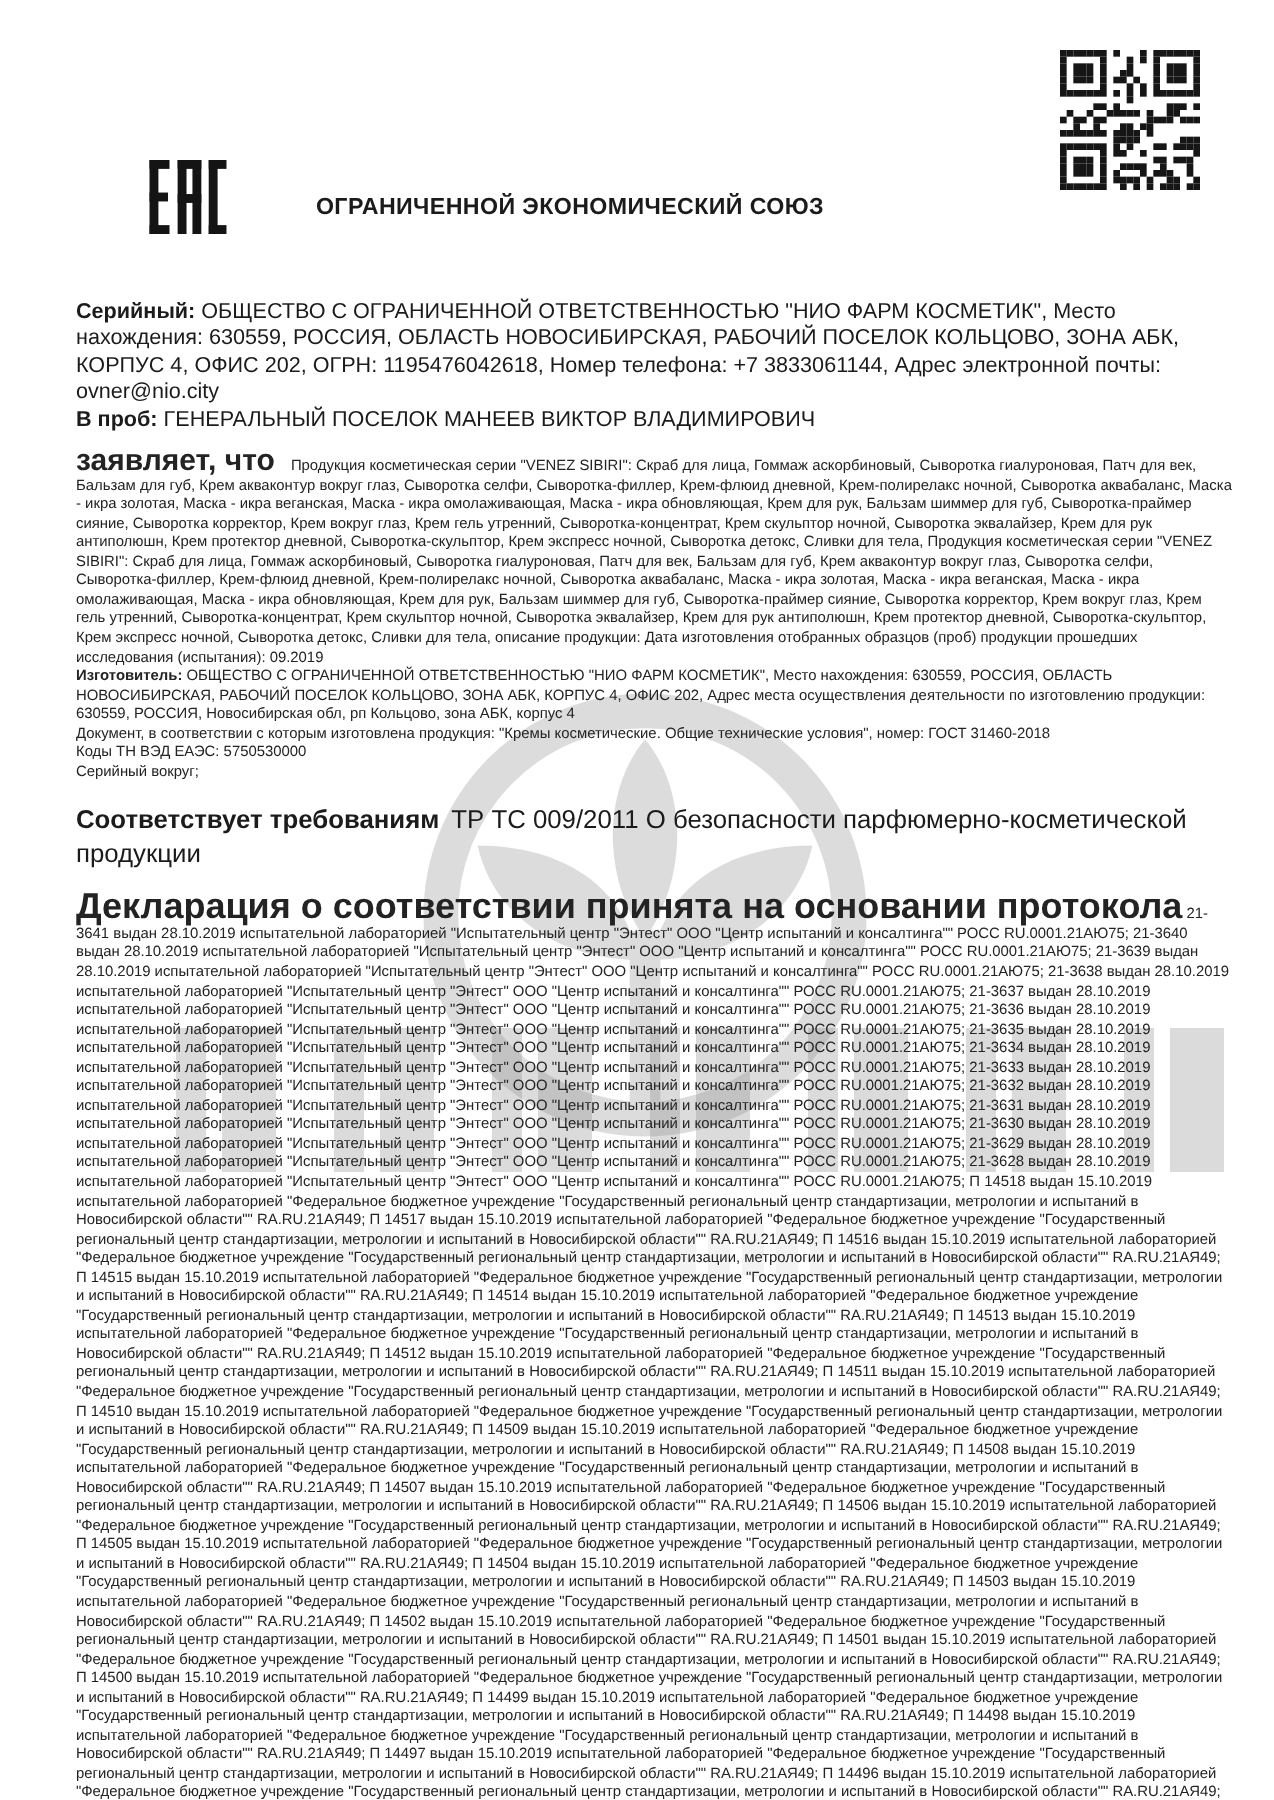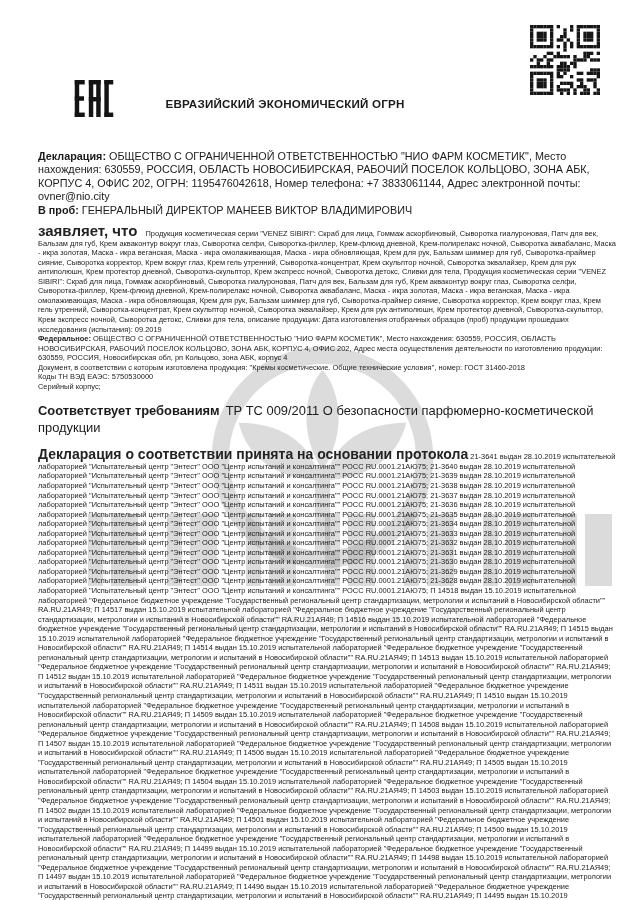--- a/index.html
+++ b/index.html
@@ -17,21 +17,21 @@
   p{margin:0;}
   .reg{font-size:10.8px;line-height:13.4px;}
   .reg b{font-weight:bold;}
   .small{font-size:7.45px;line-height:9.55px;color:#232323;}
   .small b{font-weight:bold;}
   .declares{margin-top:9px;}
   .biglabel{font-size:15px;font-weight:bold;margin-right:6px;}
   .comp{font-size:12.9px;line-height:16.5px;margin-top:12px;}
   .comp b{margin-right:6px;text-align:right;}
   .proto{margin-top:14px;}
-  .protohead{font-size:14px;font-weight:bold;margin-top:36px;}
+  .protohead{font-size:18px;font-weight:bold;margin-top:36px;}
 
   
   .wm-emblem{left:200px;top:335px;width:245px;height:245px;opacity:.30;}
   
   .wm-band{left:88px;top:514px;width:540px;height:72px;opacity:.30;
     background:repeating-linear-gradient(90deg,#878787 0 15px,transparent 15px 23px,
                #878787 23px 50px,transparent 50px 79px);}
   .wm-band2{left:150px;top:612px;width:360px;height:26px;opacity:.12;
     background:repeating-linear-gradient(90deg,#9a9a9a 0 11px,transparent 11px 17px);}
 </style>
@@ -279,37 +279,37 @@
           <rect x="42.9" y="66.0" width="3.3" height="3.3"></rect>
           <rect x="49.5" y="66.0" width="3.3" height="3.3"></rect>
           <rect x="52.8" y="66.0" width="3.3" height="3.3"></rect>
           <rect x="56.1" y="66.0" width="3.3" height="3.3"></rect>
           <rect x="62.7" y="66.0" width="3.3" height="3.3"></rect>
           <rect x="66.0" y="66.0" width="3.3" height="3.3"></rect>
         </g>
       </svg></div>
 
   <div class="titles">
-    <div class="t">ЕВРАЗИЙСКИЙ ЭКОНОМИЧЕСКИЙ ОГРН</div>
+    <div class="t">ОГРАНИЧЕННОЙ ЭКОНОМИЧЕСКИЙ СОЮЗ</div>
   </div>
 
   <div class="content layer-text">
 
-    <p class="reg"><b>Декларация:</b>
+    <p class="reg"><b>Серийный:</b>
        <span>ОБЩЕСТВО С ОГРАНИЧЕННОЙ ОТВЕТСТВЕННОСТЬЮ "НИО ФАРМ КОСМЕТИК", Место нахождения: 630559, РОССИЯ, ОБЛАСТЬ НОВОСИБИРСКАЯ, РАБОЧИЙ ПОСЕЛОК КОЛЬЦОВО, ЗОНА АБК, КОРПУС 4, ОФИС 202, ОГРН: 1195476042618, Номер телефона: +7 3833061144, Адрес электронной почты: ovner@nio.city</span></p>
 
     <p class="reg"><b>В проб:</b>
-       <span>ГЕНЕРАЛЬНЫЙ ДИРЕКТОР МАНЕЕВ ВИКТОР ВЛАДИМИРОВИЧ</span></p>
+       <span>ГЕНЕРАЛЬНЫЙ ПОСЕЛОК МАНЕЕВ ВИКТОР ВЛАДИМИРОВИЧ</span></p>
 
     <p class="small declares"><b class="biglabel">заявляет, что</b><span> Продукция косметическая серии "VENEZ SIBIRI": Скраб для лица, Гоммаж аскорбиновый, Сыворотка гиалуроновая, Патч для век, Бальзам для губ, Крем акваконтур вокруг глаз, Сыворотка селфи, Сыворотка-филлер, Крем-флюид дневной, Крем-полирелакс ночной, Сыворотка аквабаланс, Маска - икра золотая, Маска - икра веганская, Маска - икра омолаживающая, Маска - икра обновляющая, Крем для рук, Бальзам шиммер для губ, Сыворотка-праймер сияние, Сыворотка корректор, Крем вокруг глаз, Крем гель утренний, Сыворотка-концентрат, Крем скульптор ночной, Сыворотка эквалайзер, Крем для рук антиполюшн, Крем протектор дневной, Сыворотка-скульптор, Крем экспресс ночной, Сыворотка детокс, Сливки для тела, Продукция косметическая серии "VENEZ SIBIRI": Скраб для лица, Гоммаж аскорбиновый, Сыворотка гиалуроновая, Патч для век, Бальзам для губ, Крем акваконтур вокруг глаз, Сыворотка селфи, Сыворотка-филлер, Крем-флюид дневной, Крем-полирелакс ночной, Сыворотка аквабаланс, Маска - икра золотая, Маска - икра веганская, Маска - икра омолаживающая, Маска - икра обновляющая, Крем для рук, Бальзам шиммер для губ, Сыворотка-праймер сияние, Сыворотка корректор, Крем вокруг глаз, Крем гель утренний, Сыворотка-концентрат, Крем скульптор ночной, Сыворотка эквалайзер, Крем для рук антиполюшн, Крем протектор дневной, Сыворотка-скульптор, Крем экспресс ночной, Сыворотка детокс, Сливки для тела, описание продукции: Дата изготовления отобранных образцов (проб) продукции прошедших исследования (испытания): 09.2019</span></p>
 
-    <p class="small"><b>Федеральное:</b>
+    <p class="small"><b>Изготовитель:</b>
        <span>ОБЩЕСТВО С ОГРАНИЧЕННОЙ ОТВЕТСТВЕННОСТЬЮ "НИО ФАРМ КОСМЕТИК", Место нахождения: 630559, РОССИЯ, ОБЛАСТЬ НОВОСИБИРСКАЯ, РАБОЧИЙ ПОСЕЛОК КОЛЬЦОВО, ЗОНА АБК, КОРПУС 4, ОФИС 202, Адрес места осуществления деятельности по изготовлению продукции: 630559, РОССИЯ, Новосибирская обл, рп Кольцово, зона АБК, корпус 4</span></p>
 
     <p class="small">Документ, в соответствии с которым изготовлена продукция: "Кремы косметические. Общие технические условия", номер: ГОСТ 31460-2018</p>
     <p class="small">Коды ТН ВЭД ЕАЭС: 5750530000</p>
-    <p class="small">Серийный корпус;</p>
+    <p class="small">Серийный вокруг;</p>
 
     <p class="comp"><b>Соответствует требованиям</b><span>ТР ТС 009/2011 О безопасности парфюмерно-косметической продукции</span></p>
 
     <p class="small proto"><b class="protohead">Декларация о соответствии принята на основании протокола</b><span> 21-3641 выдан 28.10.2019  испытательной лабораторией "Испытательный центр "Энтест" ООО "Центр испытаний и консалтинга"" РОСС RU.0001.21АЮ75; 21-3640 выдан 28.10.2019  испытательной лабораторией "Испытательный центр "Энтест" ООО "Центр испытаний и консалтинга"" РОСС RU.0001.21АЮ75; 21-3639 выдан 28.10.2019  испытательной лабораторией "Испытательный центр "Энтест" ООО "Центр испытаний и консалтинга"" РОСС RU.0001.21АЮ75; 21-3638 выдан 28.10.2019  испытательной лабораторией "Испытательный центр "Энтест" ООО "Центр испытаний и консалтинга"" РОСС RU.0001.21АЮ75; 21-3637 выдан 28.10.2019  испытательной лабораторией "Испытательный центр "Энтест" ООО "Центр испытаний и консалтинга"" РОСС RU.0001.21АЮ75; 21-3636 выдан 28.10.2019  испытательной лабораторией "Испытательный центр "Энтест" ООО "Центр испытаний и консалтинга"" РОСС RU.0001.21АЮ75; 21-3635 выдан 28.10.2019  испытательной лабораторией "Испытательный центр "Энтест" ООО "Центр испытаний и консалтинга"" РОСС RU.0001.21АЮ75; 21-3634 выдан 28.10.2019  испытательной лабораторией "Испытательный центр "Энтест" ООО "Центр испытаний и консалтинга"" РОСС RU.0001.21АЮ75; 21-3633 выдан 28.10.2019  испытательной лабораторией "Испытательный центр "Энтест" ООО "Центр испытаний и консалтинга"" РОСС RU.0001.21АЮ75; 21-3632 выдан 28.10.2019  испытательной лабораторией "Испытательный центр "Энтест" ООО "Центр испытаний и консалтинга"" РОСС RU.0001.21АЮ75; 21-3631 выдан 28.10.2019  испытательной лабораторией "Испытательный центр "Энтест" ООО "Центр испытаний и консалтинга"" РОСС RU.0001.21АЮ75; 21-3630 выдан 28.10.2019  испытательной лабораторией "Испытательный центр "Энтест" ООО "Центр испытаний и консалтинга"" РОСС RU.0001.21АЮ75; 21-3629 выдан 28.10.2019  испытательной лабораторией "Испытательный центр "Энтест" ООО "Центр испытаний и консалтинга"" РОСС RU.0001.21АЮ75; 21-3628 выдан 28.10.2019  испытательной лабораторией "Испытательный центр "Энтест" ООО "Центр испытаний и консалтинга"" РОСС RU.0001.21АЮ75; П 14518 выдан 15.10.2019  испытательной лабораторией "Федеральное бюджетное учреждение "Государственный региональный центр стандартизации, метрологии и испытаний в Новосибирской области"" RA.RU.21АЯ49; П 14517 выдан 15.10.2019  испытательной лабораторией "Федеральное бюджетное учреждение "Государственный региональный центр стандартизации, метрологии и испытаний в Новосибирской области"" RA.RU.21АЯ49; П 14516 выдан 15.10.2019  испытательной лабораторией "Федеральное бюджетное учреждение "Государственный региональный центр стандартизации, метрологии и испытаний в Новосибирской области"" RA.RU.21АЯ49; П 14515 выдан 15.10.2019  испытательной лабораторией "Федеральное бюджетное учреждение "Государственный региональный центр стандартизации, метрологии и испытаний в Новосибирской области"" RA.RU.21АЯ49; П 14514 выдан 15.10.2019  испытательной лабораторией "Федеральное бюджетное учреждение "Государственный региональный центр стандартизации, метрологии и испытаний в Новосибирской области"" RA.RU.21АЯ49; П 14513 выдан 15.10.2019  испытательной лабораторией "Федеральное бюджетное учреждение "Государственный региональный центр стандартизации, метрологии и испытаний в Новосибирской области"" RA.RU.21АЯ49; П 14512 выдан 15.10.2019  испытательной лабораторией "Федеральное бюджетное учреждение "Государственный региональный центр стандартизации, метрологии и испытаний в Новосибирской области"" RA.RU.21АЯ49; П 14511 выдан 15.10.2019  испытательной лабораторией "Федеральное бюджетное учреждение "Государственный региональный центр стандартизации, метрологии и испытаний в Новосибирской области"" RA.RU.21АЯ49; П 14510 выдан 15.10.2019  испытательной лабораторией "Федеральное бюджетное учреждение "Государственный региональный центр стандартизации, метрологии и испытаний в Новосибирской области"" RA.RU.21АЯ49; П 14509 выдан 15.10.2019  испытательной лабораторией "Федеральное бюджетное учреждение "Государственный региональный центр стандартизации, метрологии и испытаний в Новосибирской области"" RA.RU.21АЯ49; П 14508 выдан 15.10.2019  испытательной лабораторией "Федеральное бюджетное учреждение "Государственный региональный центр стандартизации, метрологии и испытаний в Новосибирской области"" RA.RU.21АЯ49; П 14507 выдан 15.10.2019  испытательной лабораторией "Федеральное бюджетное учреждение "Государственный региональный центр стандартизации, метрологии и испытаний в Новосибирской области"" RA.RU.21АЯ49; П 14506 выдан 15.10.2019  испытательной лабораторией "Федеральное бюджетное учреждение "Государственный региональный центр стандартизации, метрологии и испытаний в Новосибирской области"" RA.RU.21АЯ49; П 14505 выдан 15.10.2019  испытательной лабораторией "Федеральное бюджетное учреждение "Государственный региональный центр стандартизации, метрологии и испытаний в Новосибирской области"" RA.RU.21АЯ49; П 14504 выдан 15.10.2019  испытательной лабораторией "Федеральное бюджетное учреждение "Государственный региональный центр стандартизации, метрологии и испытаний в Новосибирской области"" RA.RU.21АЯ49; П 14503 выдан 15.10.2019  испытательной лабораторией "Федеральное бюджетное учреждение "Государственный региональный центр стандартизации, метрологии и испытаний в Новосибирской области"" RA.RU.21АЯ49; П 14502 выдан 15.10.2019  испытательной лабораторией "Федеральное бюджетное учреждение "Государственный региональный центр стандартизации, метрологии и испытаний в Новосибирской области"" RA.RU.21АЯ49; П 14501 выдан 15.10.2019  испытательной лабораторией "Федеральное бюджетное учреждение "Государственный региональный центр стандартизации, метрологии и испытаний в Новосибирской области"" RA.RU.21АЯ49; П 14500 выдан 15.10.2019  испытательной лабораторией "Федеральное бюджетное учреждение "Государственный региональный центр стандартизации, метрологии и испытаний в Новосибирской области"" RA.RU.21АЯ49; П 14499 выдан 15.10.2019  испытательной лабораторией "Федеральное бюджетное учреждение "Государственный региональный центр стандартизации, метрологии и испытаний в Новосибирской области"" RA.RU.21АЯ49; П 14498 выдан 15.10.2019  испытательной лабораторией "Федеральное бюджетное учреждение "Государственный региональный центр стандартизации, метрологии и испытаний в Новосибирской области"" RA.RU.21АЯ49; П 14497 выдан 15.10.2019  испытательной лабораторией "Федеральное бюджетное учреждение "Государственный региональный центр стандартизации, метрологии и испытаний в Новосибирской области"" RA.RU.21АЯ49; П 14496 выдан 15.10.2019  испытательной лабораторией "Федеральное бюджетное учреждение "Государственный региональный центр стандартизации, метрологии и испытаний в Новосибирской области"" RA.RU.21АЯ49; П 14495 выдан 15.10.2019  испытательной лабораторией "Федеральное бюджетное учреждение "Государственный региональный центр стандартизации, метрологии и испытаний в Новосибирской области"" RA.RU.21АЯ49; П 14494 выдан 15.10.2019  испытательной лабораторией "Федеральное бюджетное учреждение "Государственный региональный центр стандартизации, метрологии и испытаний в Новосибирской области"" RA.RU.21АЯ49; П 14493 выдан 15.10.2019  испытательной лабораторией "Федеральное бюджетное учреждение</span></p>
   </div>
 </div>
 
 </body></html>

